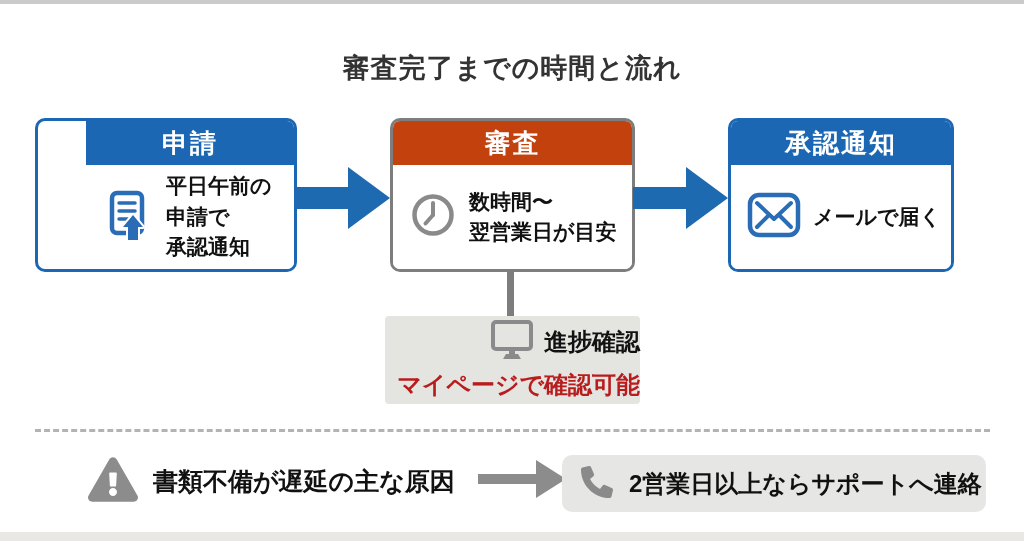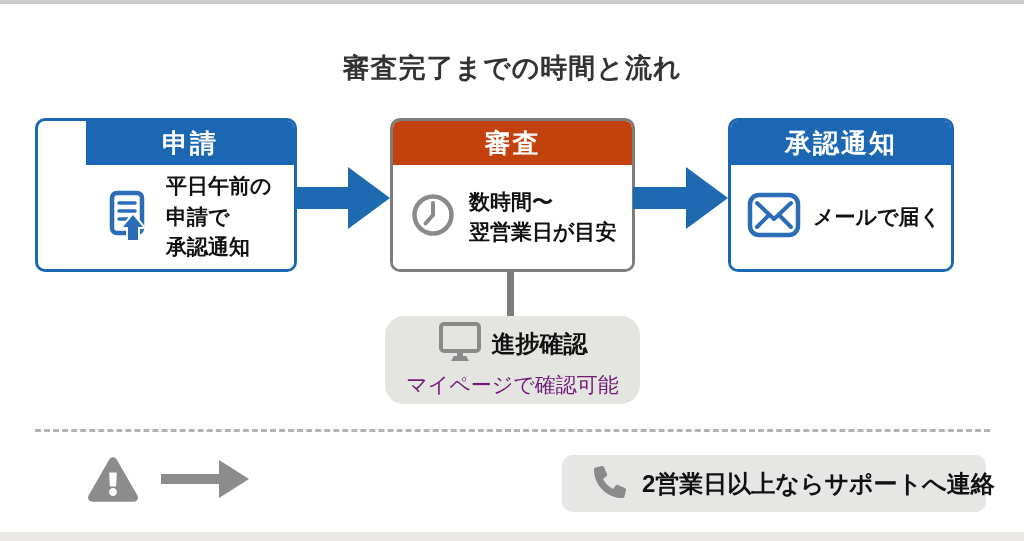--- a/index.html
+++ b/index.html
@@ -36,40 +36,40 @@
   .step-text{font-size:21px;font-weight:700;color:#111111;line-height:1.45;}
 
   .flow-arrow{position:absolute;top:165px;}
   .arrow-1{left:295px;}
   .arrow-2{left:633px;}
 
   .connector{position:absolute;left:507px;top:269px;width:7px;height:50px;background:#7d7d7d;}
 
   .progress-box{
     position:absolute;left:385px;top:316px;width:255px;height:88px;
-    background:#e4e4e1;border-radius:19px;box-sizing:border-box;
-    display:flex;flex-direction:column;align-items:center;justify-content:center;gap:4px;
+    background:#e4e4e1;border-radius:4px;box-sizing:border-box;
+    display:flex;flex-direction:column;align-items:flex-end;justify-content:center;gap:4px;
   }
   .progress-row{display:flex;align-items:center;gap:10px;}
   .progress-title{font-size:24px;font-weight:800;color:#111111;}
-  .progress-subtitle{font-size:21px;font-weight:400;color:#701a75;}
+  .progress-subtitle{font-size:24px;font-weight:700;color:#b91c1c;}
 
   .divider{position:absolute;left:35px;top:429px;width:955px;border-top:3px dashed #b3b3b3;}
 
   .footer-warning{
     position:absolute;left:88px;top:456px;height:50px;
     display:flex;align-items:center;gap:15px;
   }
   .warning-text{font-size:25px;font-weight:800;color:#111111;white-space:nowrap;}
   .footer-arrow{margin-left:8px;}
 
   .support-pill{
     position:absolute;left:562px;top:455px;width:424px;height:57px;
     background:#e6e6e4;border-radius:10px;box-sizing:border-box;
-    display:flex;align-items:center;gap:16px;padding-left:32px;
+    display:flex;align-items:center;gap:16px;padding-left:19px;
   }
   .support-text{font-size:24px;font-weight:800;color:#111111;white-space:nowrap;}
 </style>
 </head>
 <body>
 
 <div class="top-strip"></div>
 
 <h1 class="title">審査完了までの時間と流れ</h1>
 
@@ -158,20 +158,21 @@
 </div>
 
 <div class="divider"></div>
 
 <div class="footer-warning">
   <span>
     <svg width="50" height="45" viewBox="0 0 576 512">
       <path fill="#8c8c8c" d="M569.5 440C588 472 564.8 512 527.9 512H48.1c-36.9 0-60-40.1-41.6-72L246.4 24c18.5-32 64.7-32 83.2 0l239.9 416zM288 354c-25.4 0-46 20.6-46 46s20.6 46 46 46 46-20.6 46-46-20.6-46-46-46zm-43.7-165.3l7.4 136c.3 6.4 5.6 11.3 12 11.3h48.5c6.4 0 11.7-5 12-11.3l7.4-136c.4-6.9-5.1-12.7-12-12.7h-63.4c-6.9 0-12.4 5.8-12 12.7z"></path>
     </svg>
   </span>
+  <span class="warning-text">書類不備が遅延の主な原因</span>
   <span class="footer-arrow">
     <svg width="90" height="40" viewBox="0 0 90 40">
       <rect x="0" y="15" width="62" height="10" fill="#8c8c8c"></rect>
       <polygon points="58,1 88,20 58,39" fill="#8c8c8c"></polygon>
     </svg>
   </span>
 </div>
 
 <div class="support-pill">
   <span>

